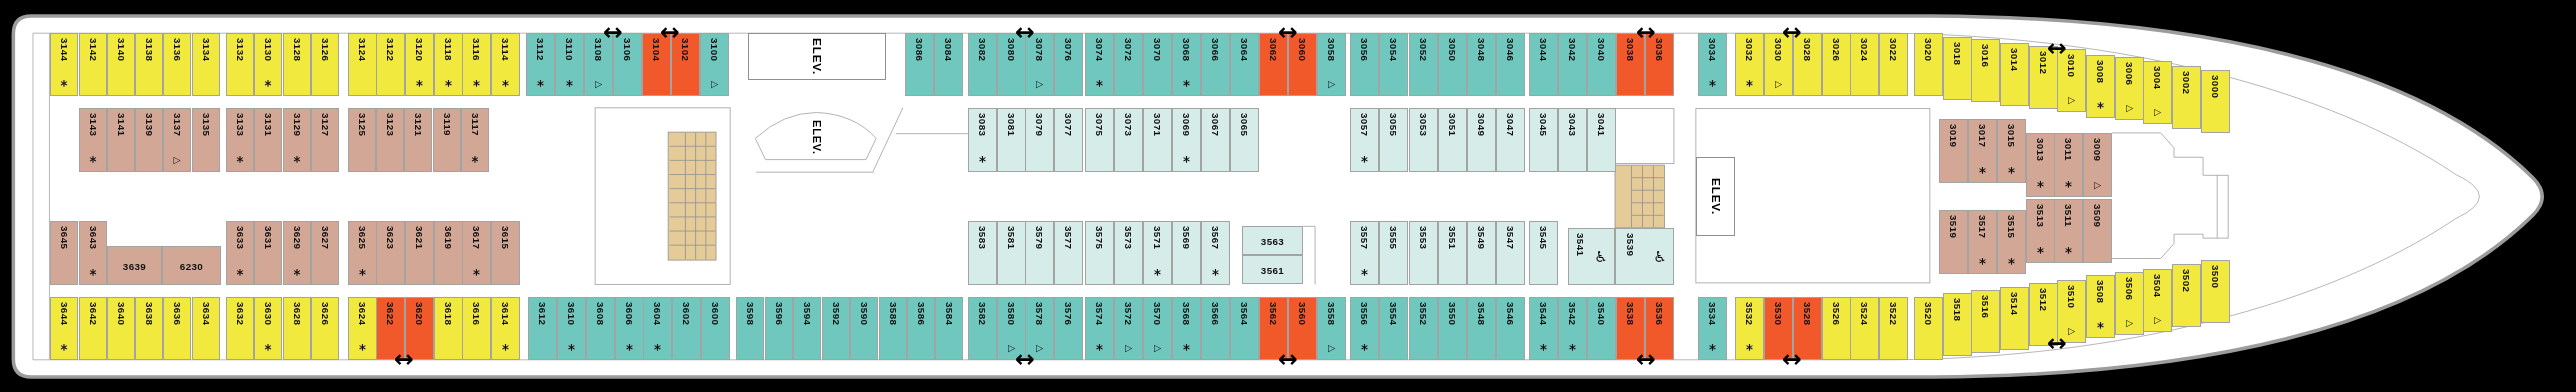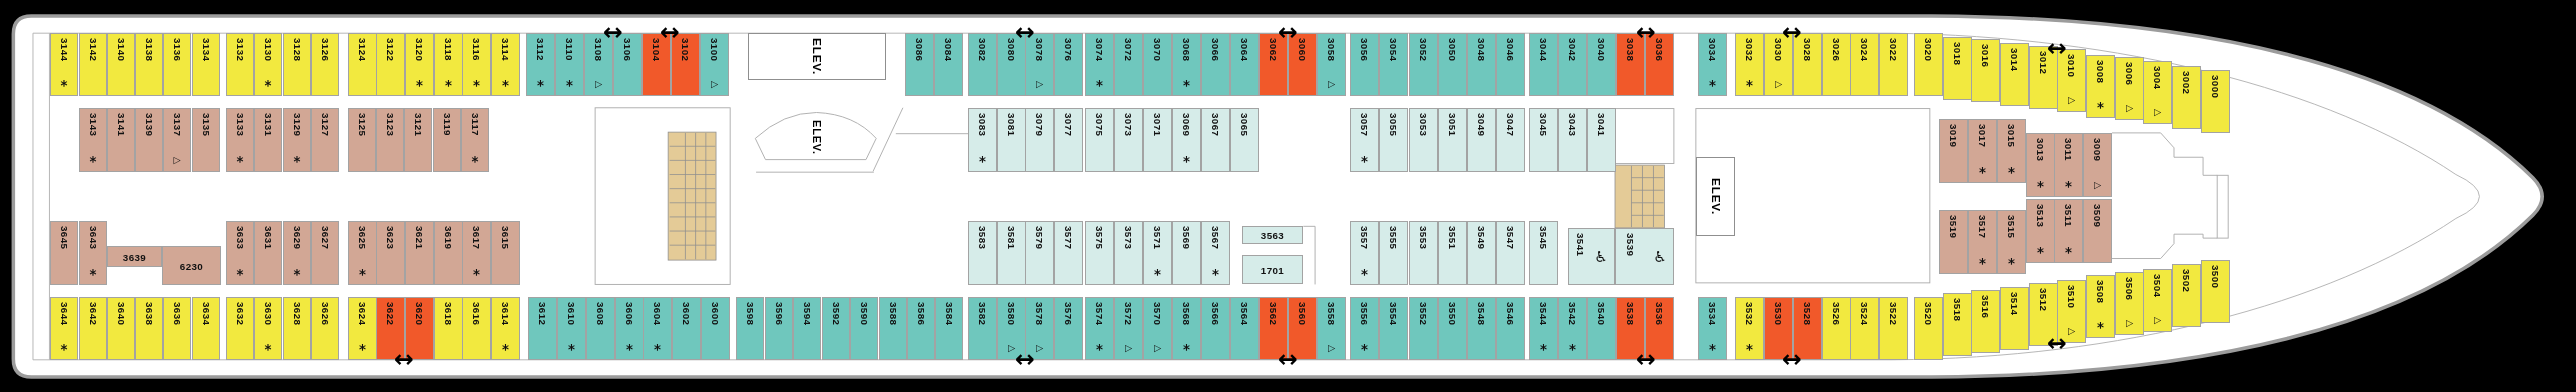--- a/index.html
+++ b/index.html
@@ -443,21 +443,21 @@
         <span class="num">3009</span>
         <span class="sym s-t">▷</span>
       </div>
       <div class="cab c-n" style="left: 50px; top: 221px; width: 28px; height: 64px;">
         <span class="num">3645</span>
       </div>
       <div class="cab c-n" style="left: 79px; top: 221px; width: 28px; height: 64px;">
         <span class="num">3643</span>
         <span class="sym s-a">*</span>
       </div>
-      <div class="cab c-n" style="left: 107px; top: 246px; width: 55px; height: 21px;">
+      <div class="cab c-n" style="left: 107px; top: 246px; width: 55px; height: 39px;">
         <span class="num h">3639</span>
       </div>
       <div class="cab c-n" style="left: 162px; top: 246px; width: 59px; height: 39px;">
         <span class="num h">6230</span>
       </div>
       <div class="cab c-n" style="left: 226px; top: 221px; width: 28px; height: 64px;">
         <span class="num">3633</span>
         <span class="sym s-a">*</span>
       </div>
       <div class="cab c-n" style="left: 254px; top: 221px; width: 28px; height: 64px;">
@@ -512,25 +512,25 @@
         <span class="num">3571</span>
         <span class="sym s-a">*</span>
       </div>
       <div class="cab c-l" style="left: 1172px; top: 221px; width: 29px; height: 64px;">
         <span class="num">3569</span>
       </div>
       <div class="cab c-l" style="left: 1201px; top: 221px; width: 29px; height: 64px;">
         <span class="num">3567</span>
         <span class="sym s-a">*</span>
       </div>
-      <div class="cab c-l" style="left: 1242px; top: 226px; width: 61px; height: 18px;">
+      <div class="cab c-l" style="left: 1242px; top: 226px; width: 61px; height: 29px;">
         <span class="num h">3563</span>
       </div>
       <div class="cab c-l" style="left: 1242px; top: 255px; width: 61px; height: 29px;">
-        <span class="num h">1701</span>
+        <span class="num h">3561</span>
       </div>
       <div class="cab c-l" style="left: 1350px; top: 221px; width: 29px; height: 64px;">
         <span class="num">3557</span>
         <span class="sym s-a">*</span>
       </div>
       <div class="cab c-l" style="left: 1379px; top: 221px; width: 29px; height: 64px;">
         <span class="num">3555</span>
       </div>
       <div class="cab c-l" style="left: 1409px; top: 221px; width: 29px; height: 64px;">
         <span class="num">3553</span>

